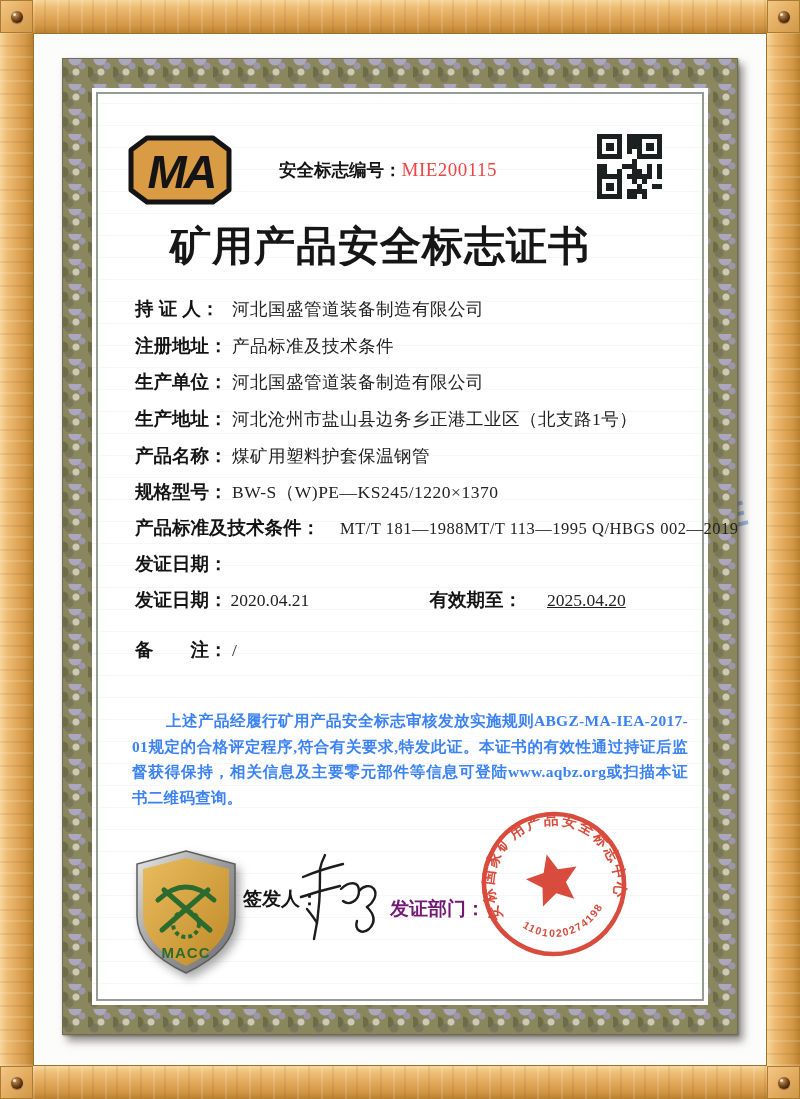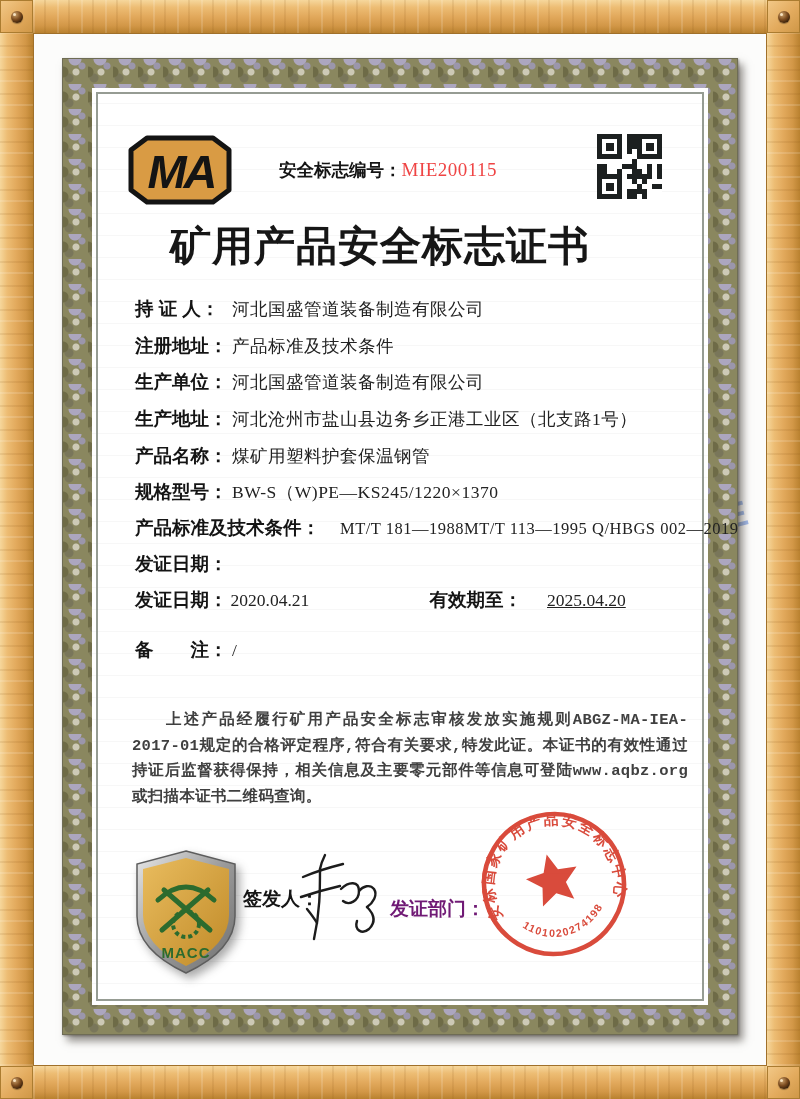--- a/index.html
+++ b/index.html
@@ -67,22 +67,22 @@
   .issue-row .lab{font-weight:700;font-size:18.5px;color:#141414;}
   .issue-row .val{font-family:"Liberation Serif",serif;font-size:17.5px;color:#222;}
   .issue-row .v1{width:199px;margin-left:3px;}
   .issue-row .l2{margin-left:0;}
   .issue-row .v2{margin-left:25px;text-decoration:underline;}
   .remark-row{position:absolute;left:135px;top:622px;display:flex;align-items:baseline;margin-top:15px;}
   .remark-row .lab{font-weight:700;font-size:18.5px;color:#141414;width:97px;}
   .remark-row .val{font-family:"Liberation Serif",serif;font-size:17.5px;color:#222;}
 
   .statement{position:absolute;left:132px;top:708px;width:556px;
-    font-family:Liberation Mono, monospace;font-weight:600;font-size:15.5px;line-height:25.5px;
-    color:#404040;text-indent:2.2em;text-align:justify;letter-spacing:.3px;}
+    font-family:Liberation Serif, serif;font-weight:600;font-size:15.5px;line-height:25.5px;
+    color:#3b82f6;text-indent:2.2em;text-align:justify;letter-spacing:.3px;}
 
   
   .watermark{position:absolute;left:165px;top:450px;width:560px;height:320px;z-index:1;
     transform:rotate(-14deg);pointer-events:none;}
   .wm-cn{position:absolute;left:155px;top:0px;font-size:76px;font-weight:900;color:#3a72d9;opacity:.72;
     letter-spacing:5px;text-shadow:2px 2px 0 rgba(255,255,255,.55), -1px -1px 0 rgba(255,255,255,.45);white-space:nowrap;}
   .wm-en{position:absolute;left:195px;top:118px;font-size:35px;font-weight:700;color:rgba(72,122,220,.5);
     letter-spacing:9px;white-space:nowrap;}
   .wm-mark{position:absolute;left:0px;top:88px;width:160px;height:200px;opacity:.8;}
 

